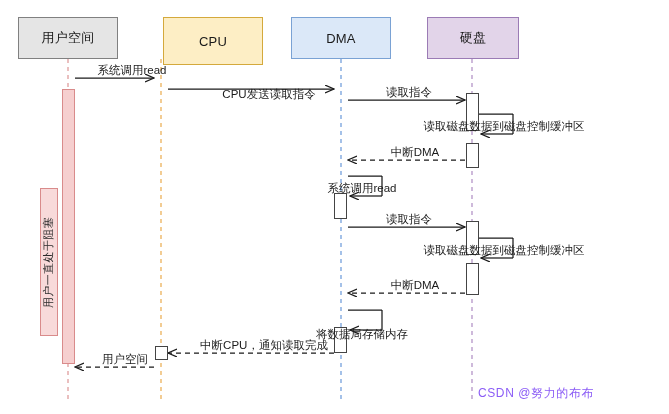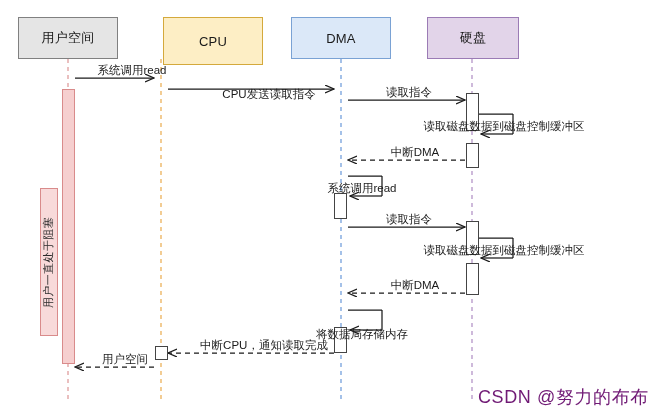--- a/index.html
+++ b/index.html
@@ -73,22 +73,22 @@
   .rot-note span {
     display: block;
     transform: rotate(-90deg);
     white-space: nowrap;
     font-size: 11px;
     color: #2a2a2a;
     letter-spacing: 0.4px;
   }
   .watermark {
     position: absolute;
-    font-size: 18px;
-    color: #701a75;
+    font-size: 12px;
+    color: #8b5cf6;
     white-space: nowrap;
     letter-spacing: 0.6px;
   }
 </style>
 </head>
 <body>
 
 <div id="diagram-root">
 
   <svg class="svg-layer" id="vector-layer" viewBox="0 0 669 414" xmlns="http://www.w3.org/2000/svg">

